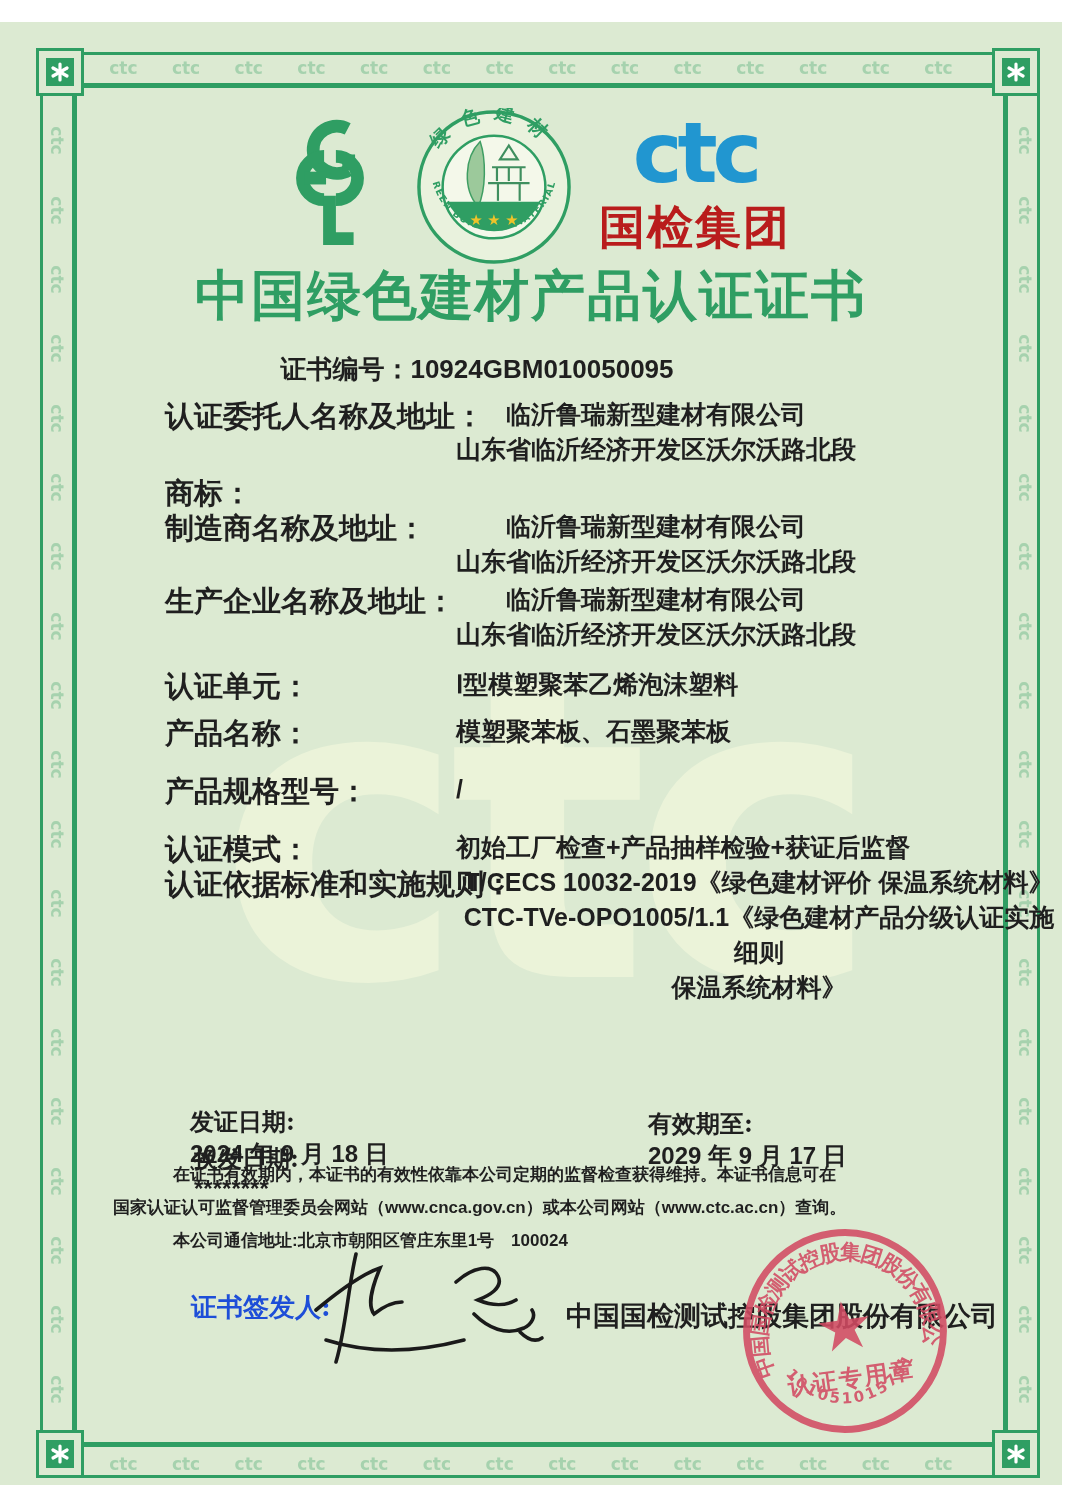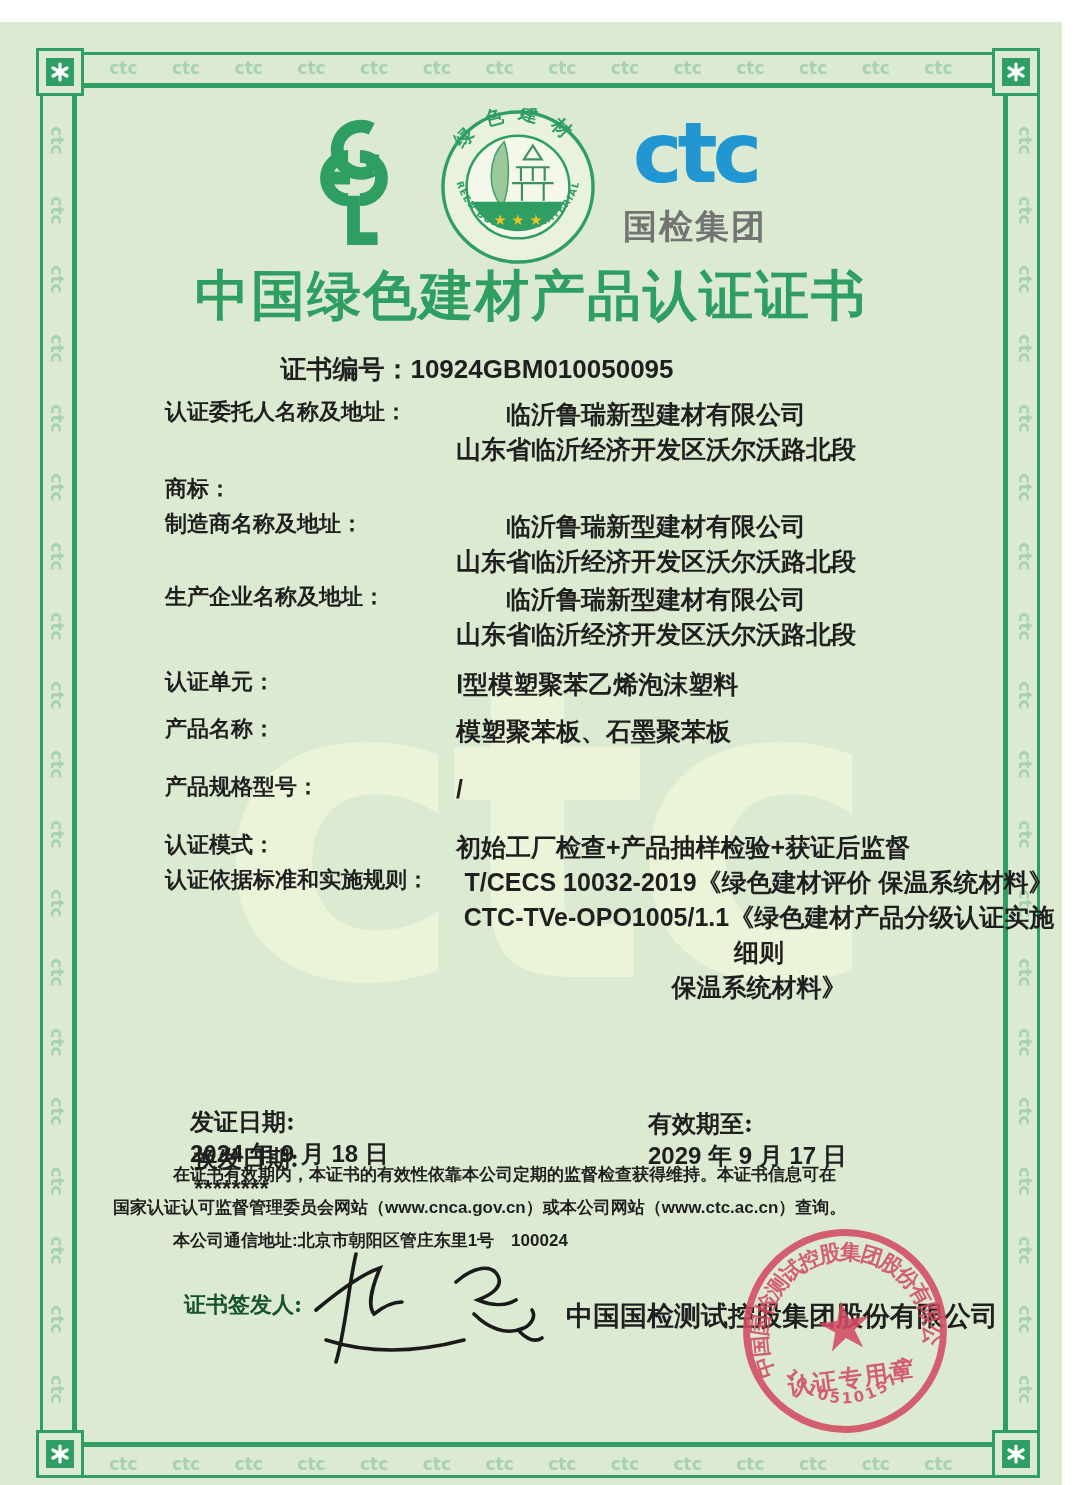--- a/index.html
+++ b/index.html
@@ -32,53 +32,53 @@
   
   .watermark{position:absolute;left:130px;top:580px;width:820px;z-index:0;
      font-size:420px;font-weight:900;letter-spacing:-18px;color:#ebf3d9;
      font-family:"DejaVu Sans",sans-serif;line-height:460px;text-align:center;}
   
   .logo-row{position:absolute;left:0;top:86px;width:1062px;display:flex;
             justify-content:center;align-items:flex-start;gap:26px;z-index:2;}
   .ctc-block{display:flex;flex-direction:column;align-items:center;margin-top:6px;}
   .ctc-word{font-size:84px;font-weight:900;color:#2196d0;letter-spacing:-5px;
             line-height:78px;font-family:"DejaVu Sans",sans-serif;}
-  .ctc-sub{font-size:34px;font-weight:900;color:#737373;letter-spacing:2px;margin-top:12px;}
+  .ctc-sub{font-size:46px;font-weight:900;color:#b91c1c;letter-spacing:2px;margin-top:5px;}
   .cert-title{position:absolute;left:0;top:238px;width:1062px;text-align:center;
      font-size:54px;font-weight:900;color:#2f9e63;letter-spacing:2px;z-index:2;
      font-family:"DejaVu Serif",serif;}
   .cert-no{position:absolute;left:0;top:330px;width:954px;text-align:center;
      font-size:26px;font-weight:700;color:#1f1f1f;z-index:2;
      font-family:"Liberation Sans",sans-serif;}
   
   .fields{position:absolute;left:0;top:375px;width:1062px;height:620px;z-index:2;}
   .field-row{position:absolute;left:0;width:1062px;}
-  .f-label{position:absolute;left:165px;top:0;font-size:22px;font-weight:700;
+  .f-label{position:absolute;left:165px;top:0;font-size:29px;font-weight:700;
      color:#1f1f1f;white-space:pre-wrap;font-family:Liberation Serif, serif;}
   .f-value{position:absolute;left:456px;top:0;font-size:25px;font-weight:700;
      color:#1f1f1f;line-height:35px;white-space:pre-wrap;
      font-family:"Liberation Sans",sans-serif;text-align:center;}
   
   .statement{position:absolute;left:120px;top:958px;width:850px;z-index:2;
      font-size:26px;font-weight:700;color:#1f1f1f;line-height:37px;
      font-family:"Liberation Sans",sans-serif;white-space:pre-wrap;}
   .statement .indent{padding-left:64px;}
   .dates{position:absolute;left:0;top:1056px;width:1062px;z-index:2;
      font-size:24px;font-weight:700;color:#1f1f1f;
      font-family:"Liberation Sans",sans-serif;}
   .d-issue{position:absolute;left:150px;top:0;white-space:pre-wrap;}
   .d-valid{position:absolute;left:608px;top:2px;white-space:pre-wrap;}
   .d-renew{position:absolute;left:154px;top:37px;white-space:pre-wrap;}
   .notice{position:absolute;left:113px;top:1136px;width:860px;z-index:2;
      font-size:17px;font-weight:700;color:#1f1f1f;line-height:33px;
      font-family:"Liberation Sans",sans-serif;white-space:pre-wrap;}
   .notice .indent{padding-left:60px;}
   
-  .signer{position:absolute;left:184px;top:1268px;font-size:22px;font-weight:700;
-     color:#14532d;z-index:2;font-family:"DejaVu Serif",serif;}
+  .signer{position:absolute;left:191px;top:1268px;font-size:26px;font-weight:700;
+     color:#1d4ed8;z-index:2;font-family:"DejaVu Serif",serif;}
   .signature{position:absolute;left:296px;top:1222px;z-index:2;}
   .company{position:absolute;left:566px;top:1276px;font-size:27px;font-weight:700;
      color:#1f1f1f;z-index:2;font-family:"DejaVu Serif",serif;}
   .stamp{position:absolute;left:738px;top:1202px;width:214px;height:214px;z-index:3;
      opacity:.88;transform:rotate(-8deg);}
 </style>
 </head>
 <body>
 
 <div class="paper">

